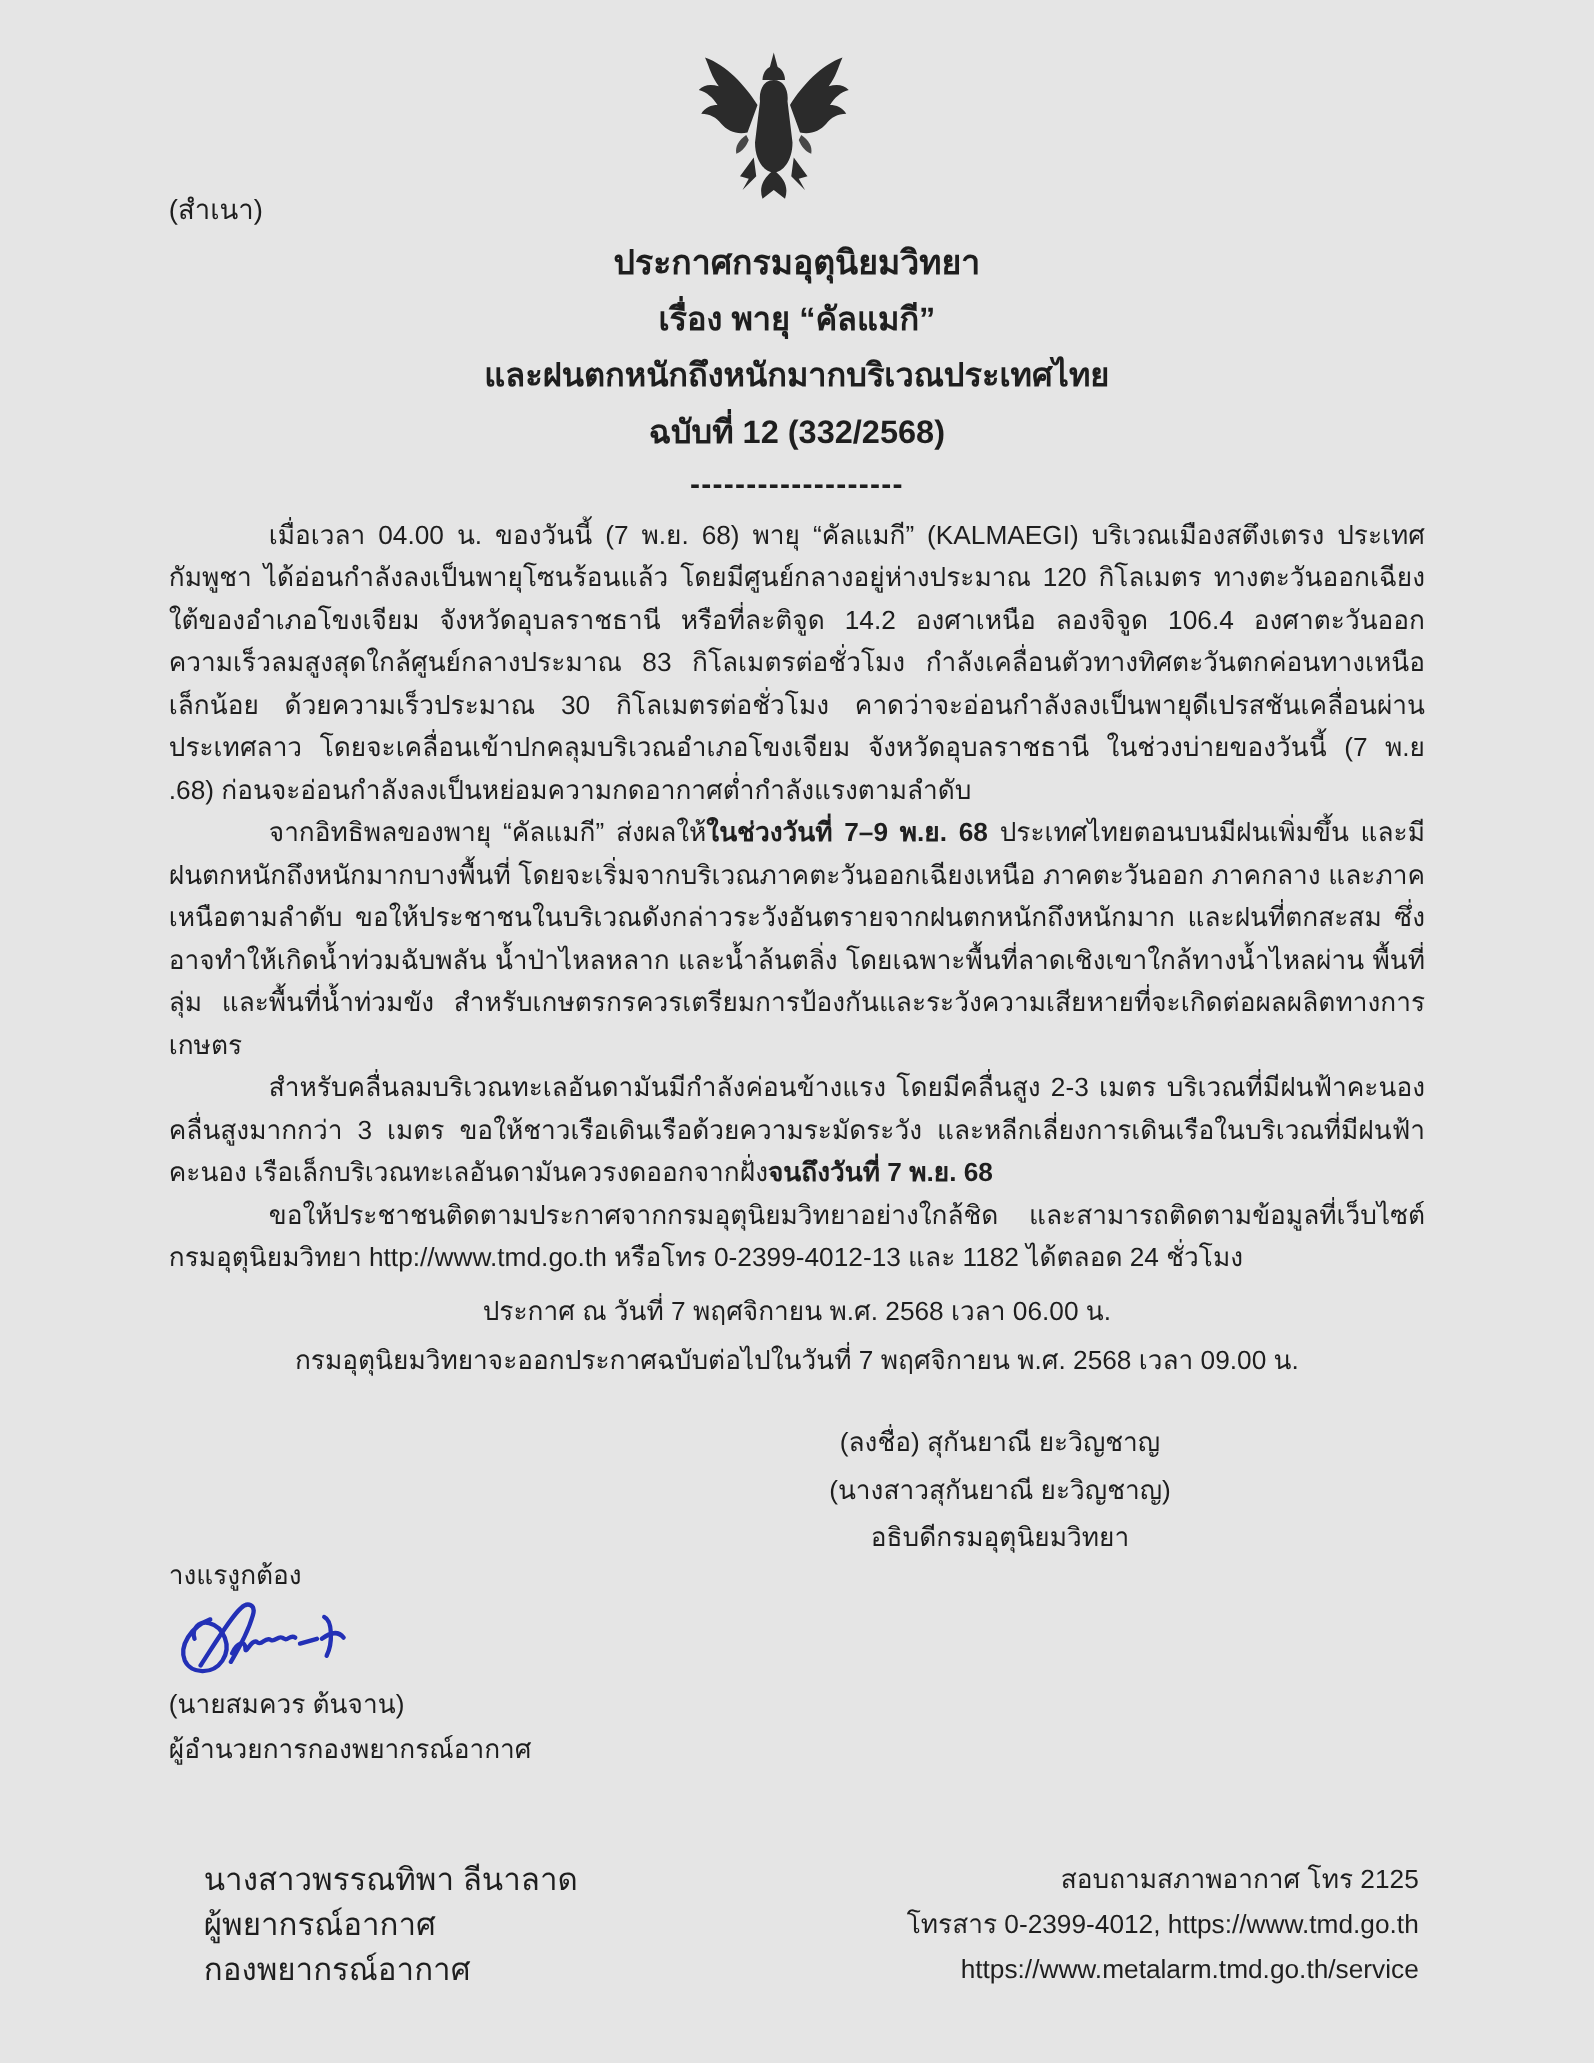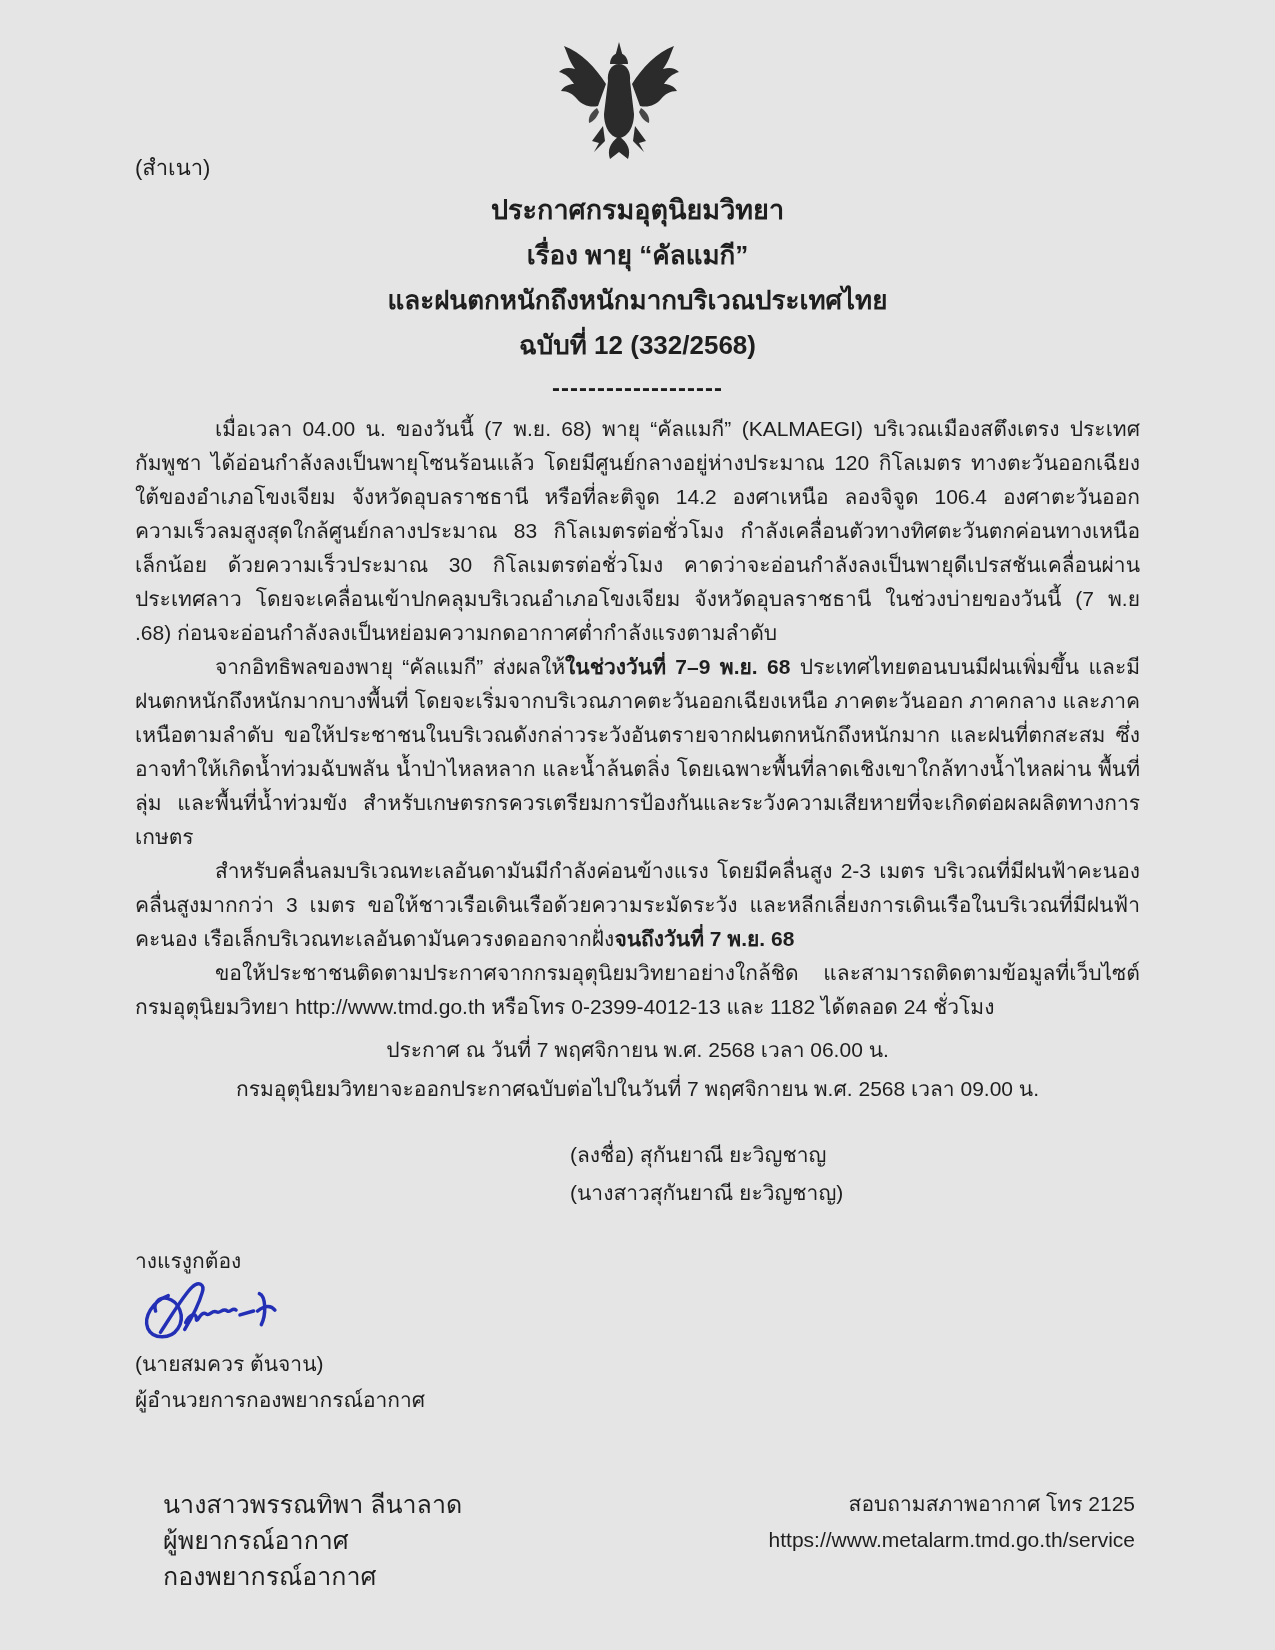--- a/index.html
+++ b/index.html
@@ -34,21 +34,21 @@
     text-align:justify;
   }
   .body-par{margin:0;text-indent:80px;}
   .bold{font-weight:700;}
   .issued{
     position:absolute;left:0;top:1030px;width:1275px;
     text-align:center;font-size:21px;line-height:39px;
   }
   .signer{
     position:absolute;left:570px;top:1136px;width:460px;
-    font-size:21px;line-height:38px;
+    text-align:center;font-size:21px;line-height:38px;
   }
   .certification{
     position:absolute;left:135px;top:1246px;width:420px;
     font-size:21px;
   }
   .certification .cert-label{line-height:30px;}
   .cert-signature{display:block;margin:4px 0 2px 6px;}
   .certification .cert-name{line-height:36px;margin-top:2px;}
   .certification .cert-title{line-height:36px;}
   .footer-left{
@@ -100,20 +100,21 @@
     </div>
 
   <div class="issued">
     <div>ประกาศ ณ วันที่ 7 พฤศจิกายน พ.ศ. 2568 เวลา 06.00 น.</div>
     <div>กรมอุตุนิยมวิทยาจะออกประกาศฉบับต่อไปในวันที่ 7 พฤศจิกายน พ.ศ. 2568 เวลา 09.00 น.</div>
   </div>
 
   <div class="signer">
     <div>(ลงชื่อ) สุกันยาณี ยะวิญชาญ</div>
     <div>(นางสาวสุกันยาณี ยะวิญชาญ)</div>
+    <div>อธิบดีกรมอุตุนิยมวิทยา</div>
   </div>
 
   <div class="certification">
     <div class="cert-label">างแรงูกต้อง</div>
     <svg class="cert-signature" viewBox="0 0 170 66" width="165" height="64" aria-hidden="true">
       <g stroke="#2330b6" stroke-width="3.6" fill="none" stroke-linecap="round" stroke-linejoin="round">
         <path d="M28 16 C12 22 2 38 7 50 C12 61 30 62 38 50 C46 38 39 22 27 19 C19 17 12 24 15 32"></path>
         <path d="M20 54 C33 34 45 14 53 7 C59 1 66 4 63 13 C59 27 51 41 45 51"></path>
         <path d="M46 44 c4 -9 11 -11 11 -4 c0 6 5 -9 10 -5 c4 3 6 -5 11 -2 c4 2 6 -5 11 -1 c3 2 5 -4 9 -1"></path>
         <path d="M102 36 l14 -4"></path>
@@ -124,16 +125,17 @@
     <div class="cert-title">ผู้อำนวยการกองพยากรณ์อากาศ</div>
   </div>
 
   <div class="footer-left">
       <div>นางสาวพรรณทิพา ลีนาลาด</div>
       <div>ผู้พยากรณ์อากาศ</div>
       <div>กองพยากรณ์อากาศ</div>
     </div>
   <div class="footer-right">
       <div>สอบถามสภาพอากาศ โทร 2125</div>
+      <div>โทรสาร 0-2399-4012, https://www.tmd.go.th</div>
       <div>https://www.metalarm.tmd.go.th/service</div>
     </div>
 
 </div>
 
 </body></html>

